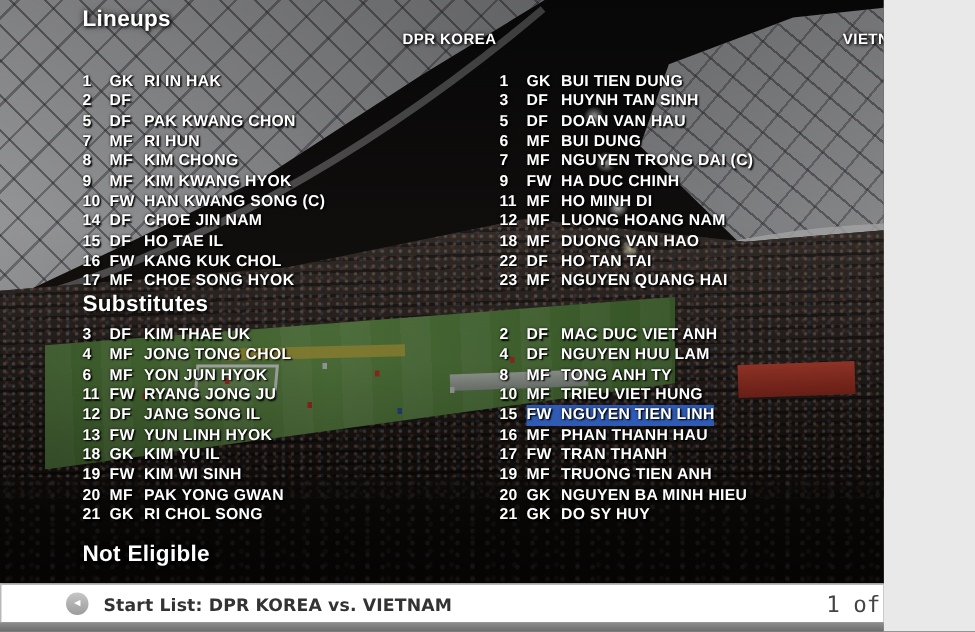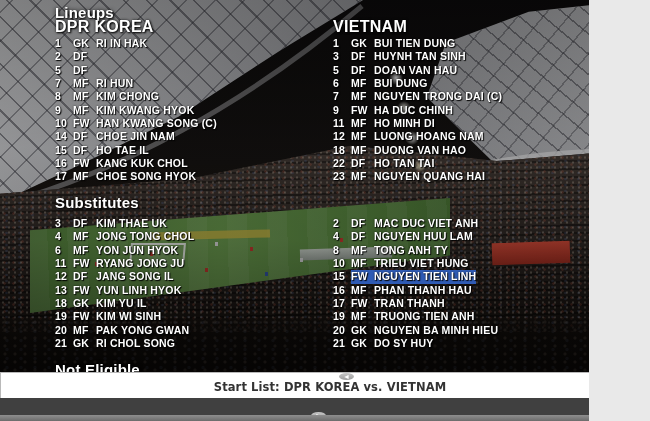--- a/index.html
+++ b/index.html
@@ -71,37 +71,37 @@
   
   .content { position:absolute; inset:0; }
   .h1 { position:absolute; left:55px; color:#fff; font-weight:bold; font-size:15px; letter-spacing:.2px;
         text-shadow:1px 1px 2px #000, 0 0 4px rgba(0,0,0,.85); }
   .h-lineups { top:4px; }
   .h-subs { top:194px; }
   .h-noteligible { top:361px; }
   .col { position:absolute; top:20px; width:276px; }
   .col-home { left:55px; }
   .col-away { left:333px; }
-  .team-name { text-align:left; color:#fff; font-weight:bold; font-size:16px; line-height:14px;
-               letter-spacing:.3px; text-shadow:1px 1px 2px #000, 0 0 3px rgba(0,0,0,.8); margin-bottom:3px; }
+  .team-name { text-align:right; color:#fff; font-weight:bold; font-size:10px; line-height:14px;
+               letter-spacing:.3px; text-shadow:1px 1px 2px #000, 0 0 3px rgba(0,0,0,.8); margin-bottom:14px; }
   .rows { }
   .subs-list { position:absolute; top:217px; width:276px; }
   .subs-home { left:55px; }
   .subs-away { left:333px; }
   .row { display:flex; height:13.35px; line-height:13.4px; font-size:10.5px; font-weight:bold;
          color:#fff; white-space:nowrap; letter-spacing:.2px;
          text-shadow:1px 1px 1px rgba(0,0,0,.95), 0 0 2px rgba(0,0,0,.7); }
   .num  { flex:0 0 18px; }
   .pos  { flex:0 0 23px; }
   .pname{ flex:0 0 auto; }
   .row.hl .pos, .row.hl .pname { background:var(--hl, #2f5bb5); }
 
   
-  .footer { position:absolute; left:0; top:372px; width:650px; height:26px; background:#fff;
-            border:1px solid #b9b9b9; border-bottom:none; display:flex; align-items:center;flex-direction:column; }
+  .footer { position:absolute; left:0; top:389px; width:650px; height:26px; background:#fff;
+            border:1px solid #b9b9b9; border-bottom:none; display:flex; align-items:center; }
   .nav { width:15px; height:15px; border-radius:50%; border:none; padding:0; cursor:pointer;
          background:linear-gradient(180deg,#c6c6c6,#9c9c9c);
          display:flex; align-items:center; justify-content:center; }
   .nav .glyph { color:#fff; font-size:7px; line-height:7px; }
   .nav-prev { margin-left:43px; }
   .footer-title { margin-left:10px; font-family:"DejaVu Sans", sans-serif; font-weight:bold;
                   font-size:11.5px; color:#333; letter-spacing:.1px; }
   .page-indicator { margin-left:auto; font-family:"DejaVu Sans Mono", monospace;
                     font-size:15px; color:#444; }
   .nav-next { margin-left:8px; margin-right:21px; }
@@ -145,20 +145,21 @@
               <span class="pos">GK</span>
               <span class="pname">RI IN HAK</span>
             </div>
             <div class="row">
               <span class="num">2</span>
               <span class="pos">DF</span>
             </div>
             <div class="row">
               <span class="num">5</span>
               <span class="pos">DF</span>
+              <span class="pname">PAK KWANG CHON</span>
             </div>
             <div class="row">
               <span class="num">7</span>
               <span class="pos">MF</span>
               <span class="pname">RI HUN</span>
             </div>
             <div class="row">
               <span class="num">8</span>
               <span class="pos">MF</span>
               <span class="pname">KIM CHONG</span>

